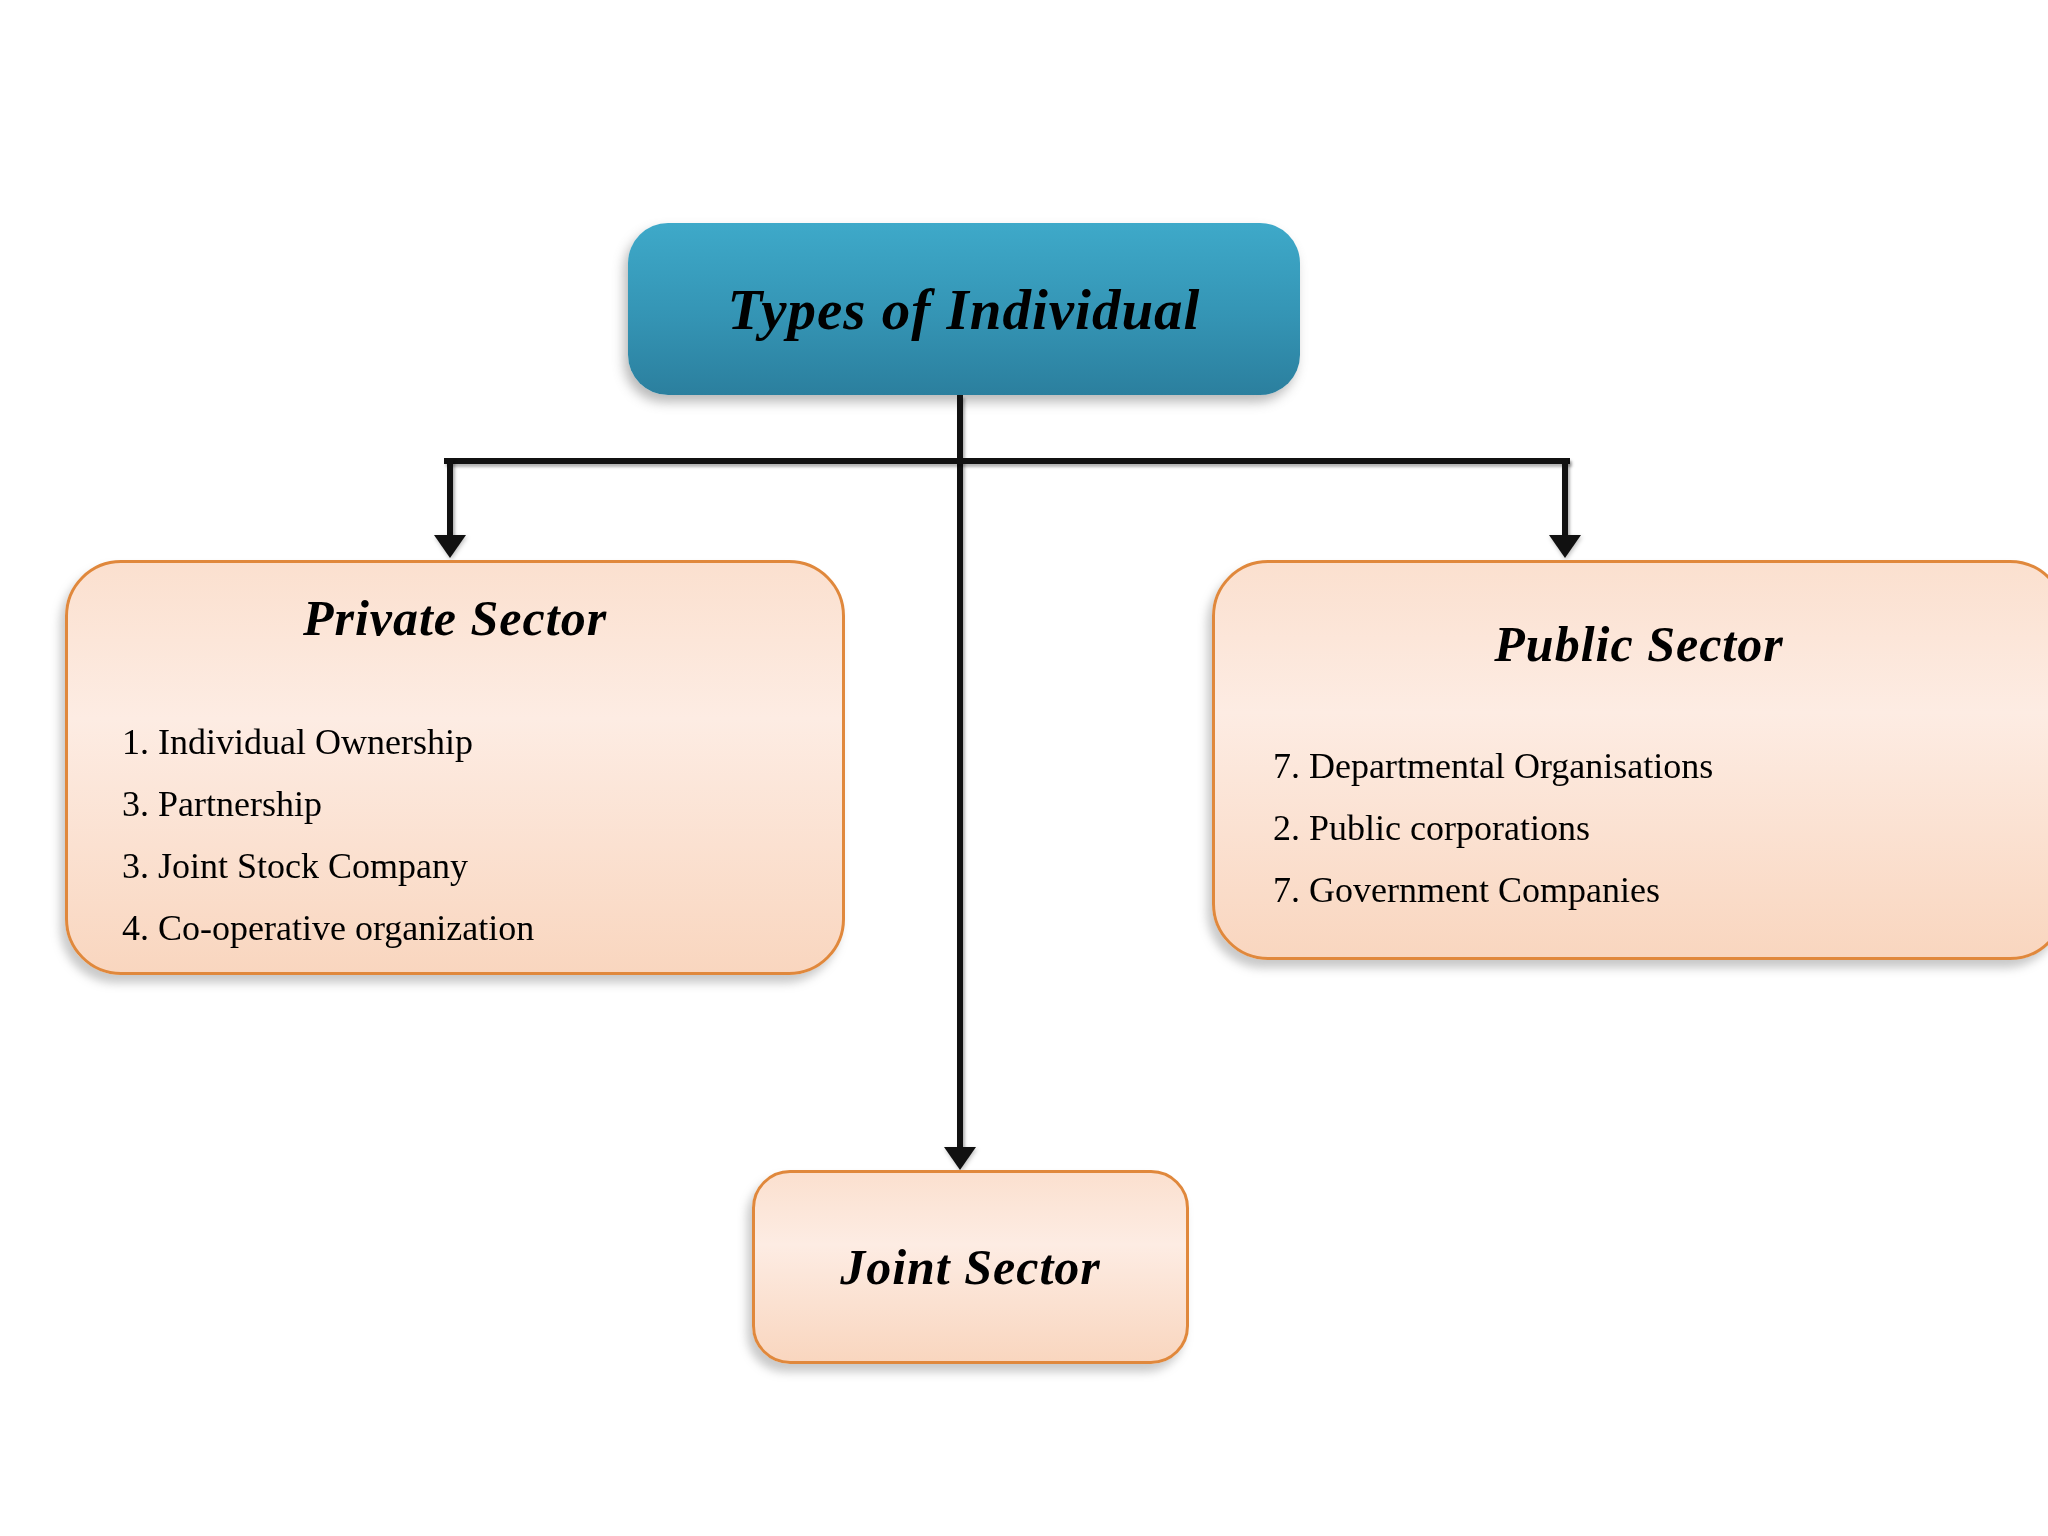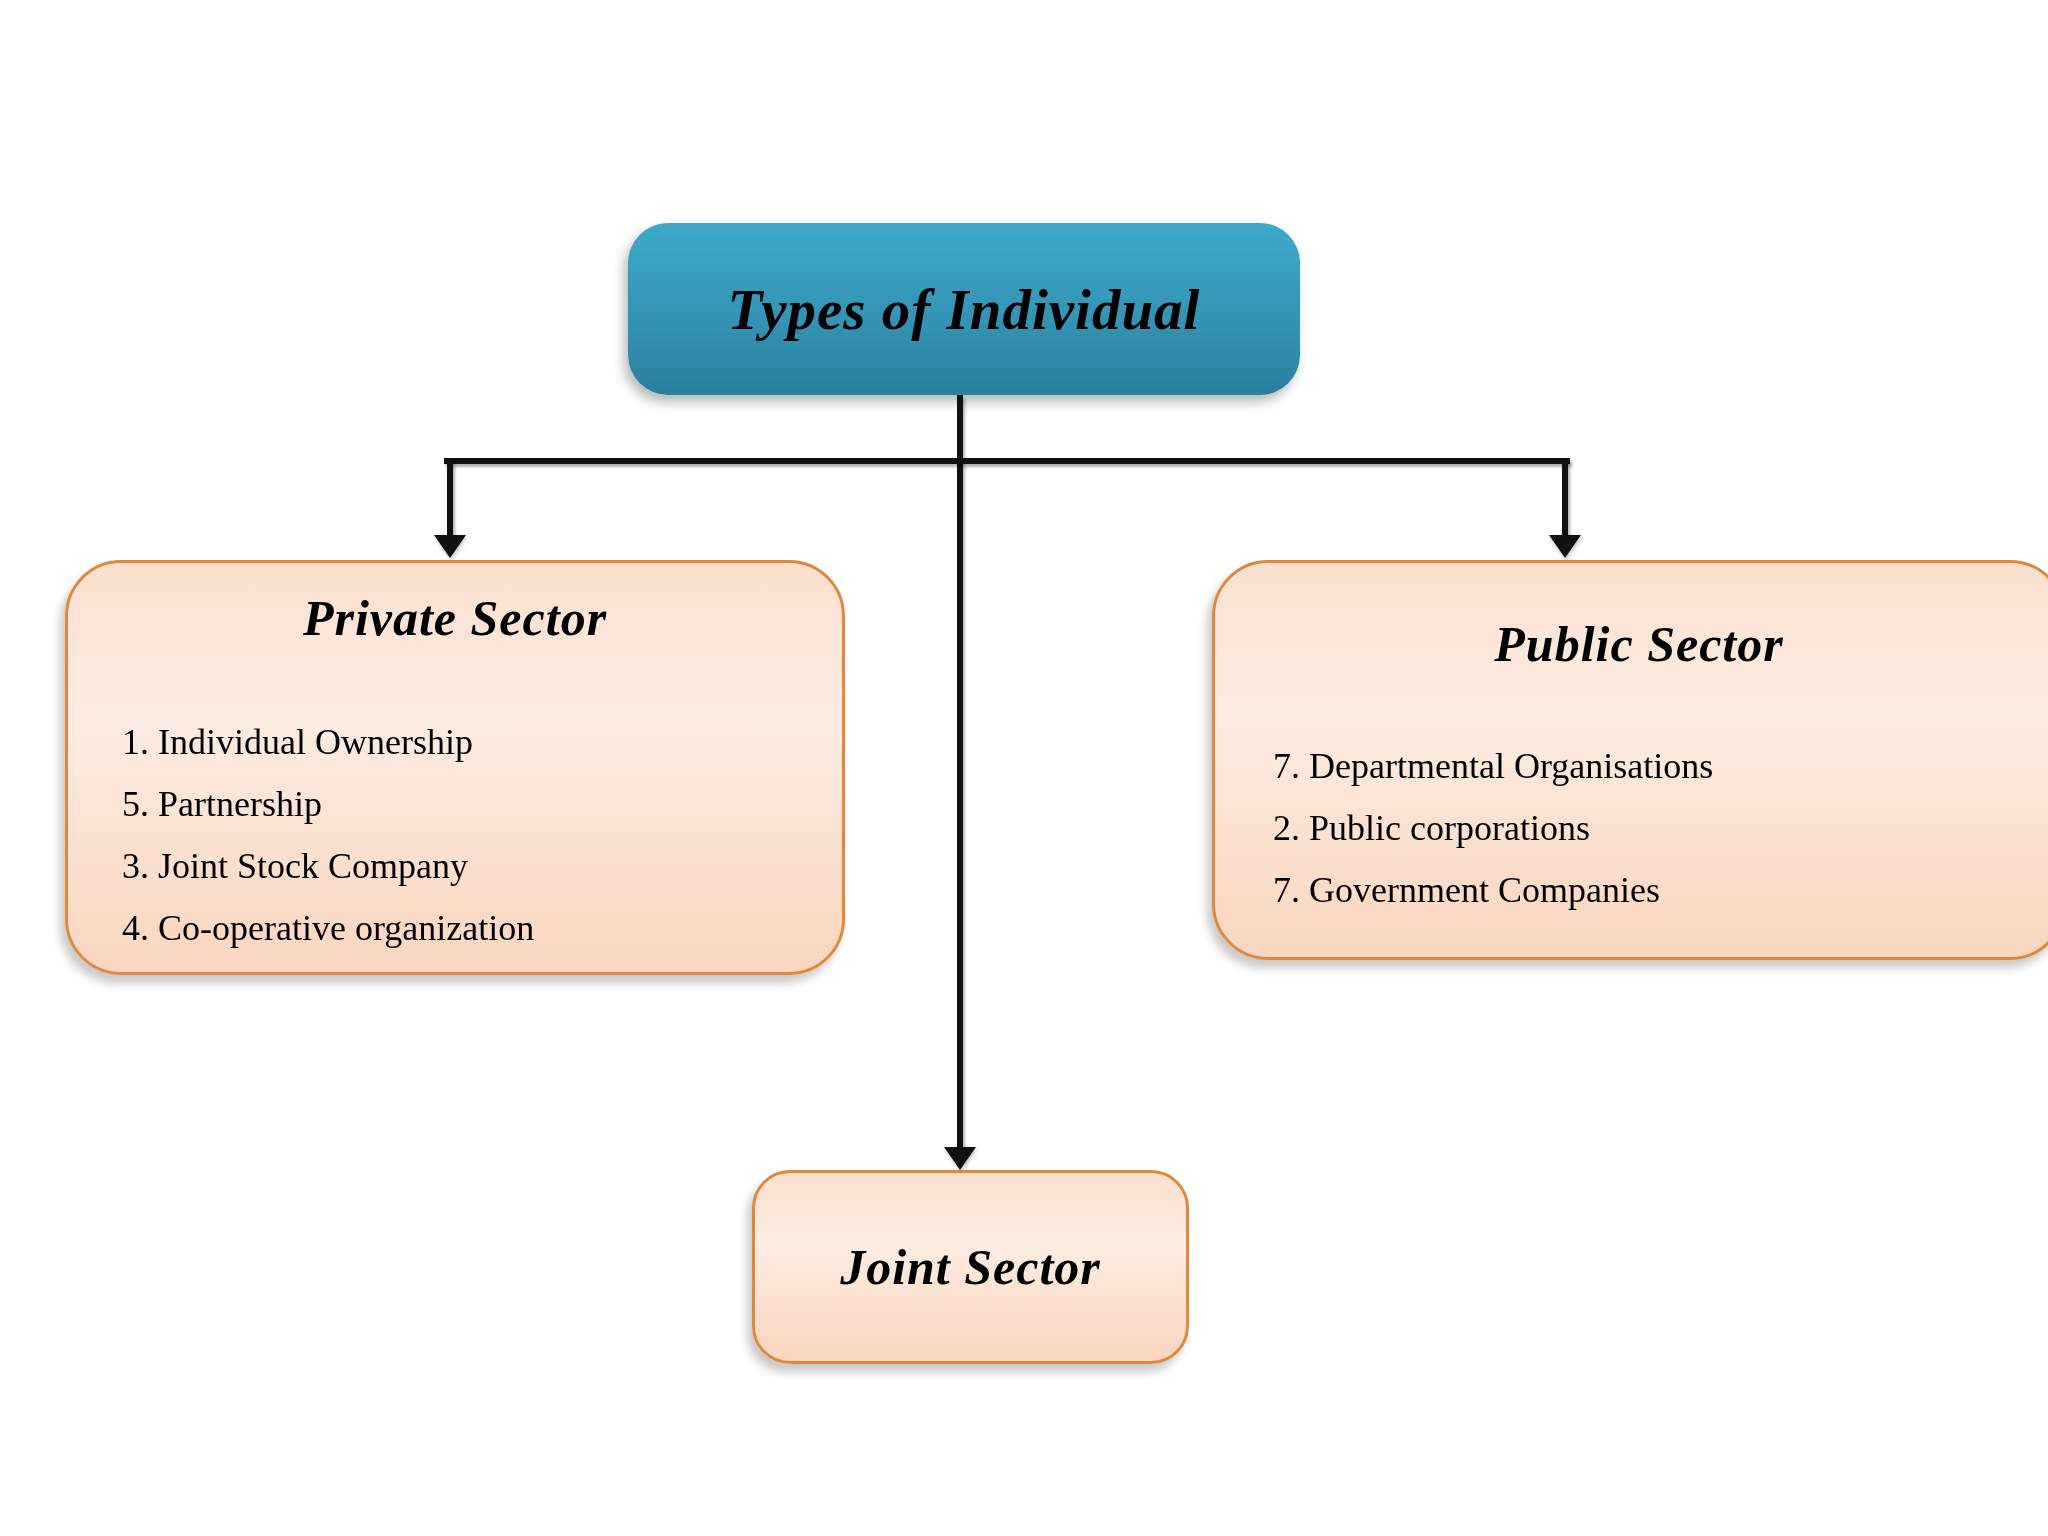--- a/index.html
+++ b/index.html
@@ -110,21 +110,21 @@
   <div class="line left-vertical"></div>
   <div class="line right-vertical"></div>
   <div class="arrow-down to-private"></div>
   <div class="arrow-down to-public"></div>
   <div class="arrow-down to-joint"></div>
 
   <div class="sector-box private">
     <div class="sector-title">Private Sector</div>
     <ul class="sector-list">
       <li>1. Individual Ownership</li>
-      <li>5. Partnership</li>
+      <li>3. Partnership</li>
       <li>3. Joint Stock Company</li>
       <li>4. Co-operative organization</li>
     </ul>
   </div>
 
   <div class="sector-box public">
     <div class="sector-title">Public Sector</div>
     <ul class="sector-list">
       <li>7. Departmental Organisations</li>
       <li>2. Public corporations</li>

